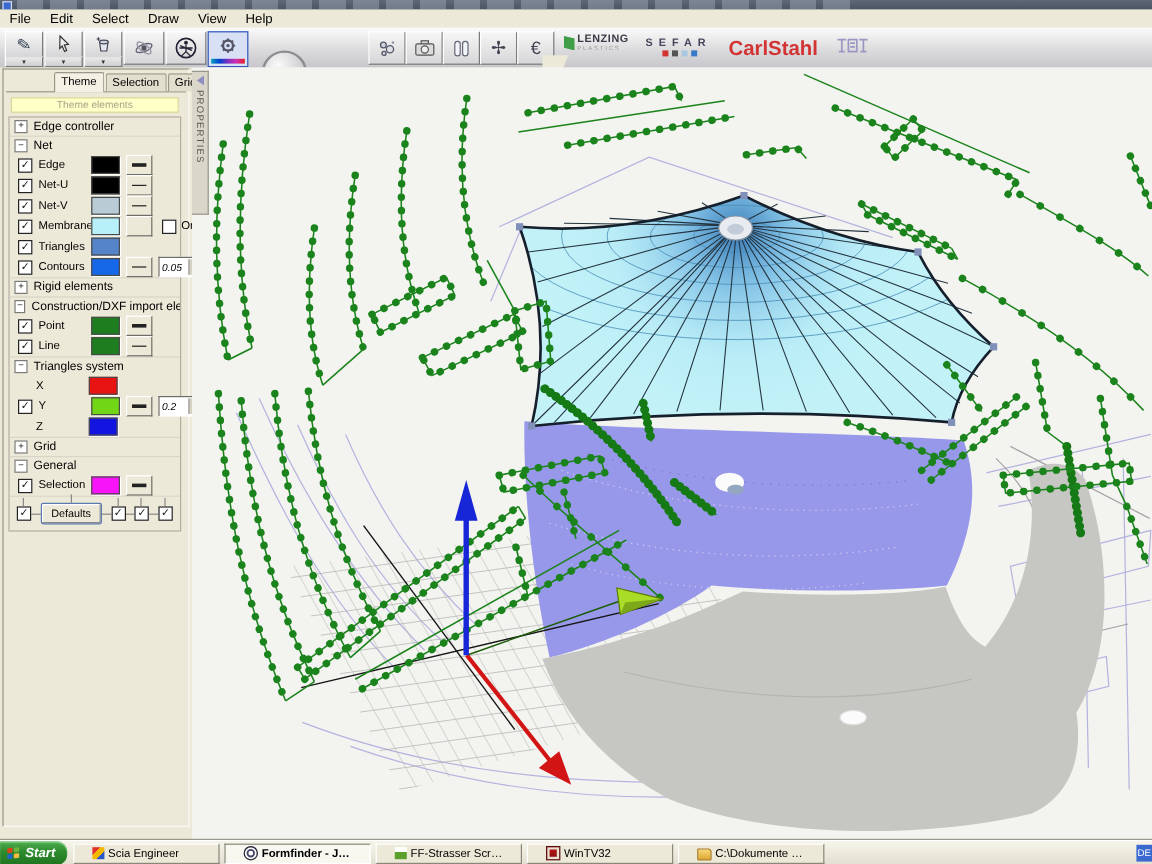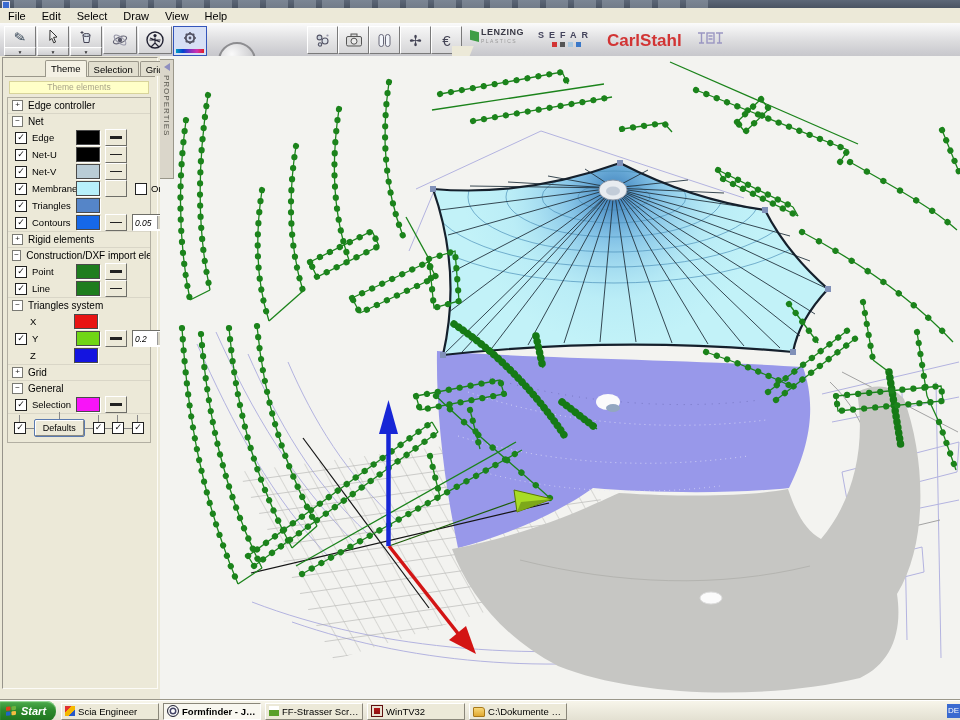--- a/index.html
+++ b/index.html
@@ -103,21 +103,21 @@
   .gwire{stroke:#a2a2a2;stroke-width:1;fill:none;}
   
   .taskbar{position:absolute;left:0;top:700px;width:960px;height:20px;
     background:linear-gradient(180deg,#f7f5ea,#e2dfd0);border-top:1px solid #fff;box-shadow:0 -1px 0 #9a978a;
     display:flex;align-items:center;}
   .start-btn{height:20px;margin:0 3px 0 0;padding:0 10px 0 5px;border-radius:0 9px 9px 0;
     background:linear-gradient(180deg,#4fae4f,#2d8a2d 45%,#1f741f);display:flex;align-items:center;gap:4px;
     color:#fff;font-weight:bold;font-style:italic;font-size:11px;box-shadow:inset 0 1px 1px #9fdc9f;}
   .task-items{display:flex;gap:4px;margin-left:2px;}
   .task-btn{width:90px;height:15px;background:#ece9d8;border:1px solid;border-color:#fff #8a877a #8a877a #fff;
-    display:flex;align-items:center;gap:3px;padding:0 3px;font-size:9.5px;overflow:hidden;white-space:nowrap;}
+    display:flex;align-items:center;gap:3px;padding:0 15px;font-size:9.5px;overflow:hidden;white-space:nowrap;}
   .task-btn.active{background:#f8f7f0;border-color:#8a877a #fff #fff #8a877a;font-weight:bold;}
   .task-btn .tlabel{overflow:hidden;text-overflow:ellipsis;}
   .ticon{width:10px;height:10px;flex:none;}
   .tray{position:absolute;right:0px;top:3px;width:13px;height:14px;background:#3a6ad0;color:#fff;
     font-size:8px;line-height:14px;text-align:center;}
 </style>
 </head>
 <body>
 
 <div class="screen">

